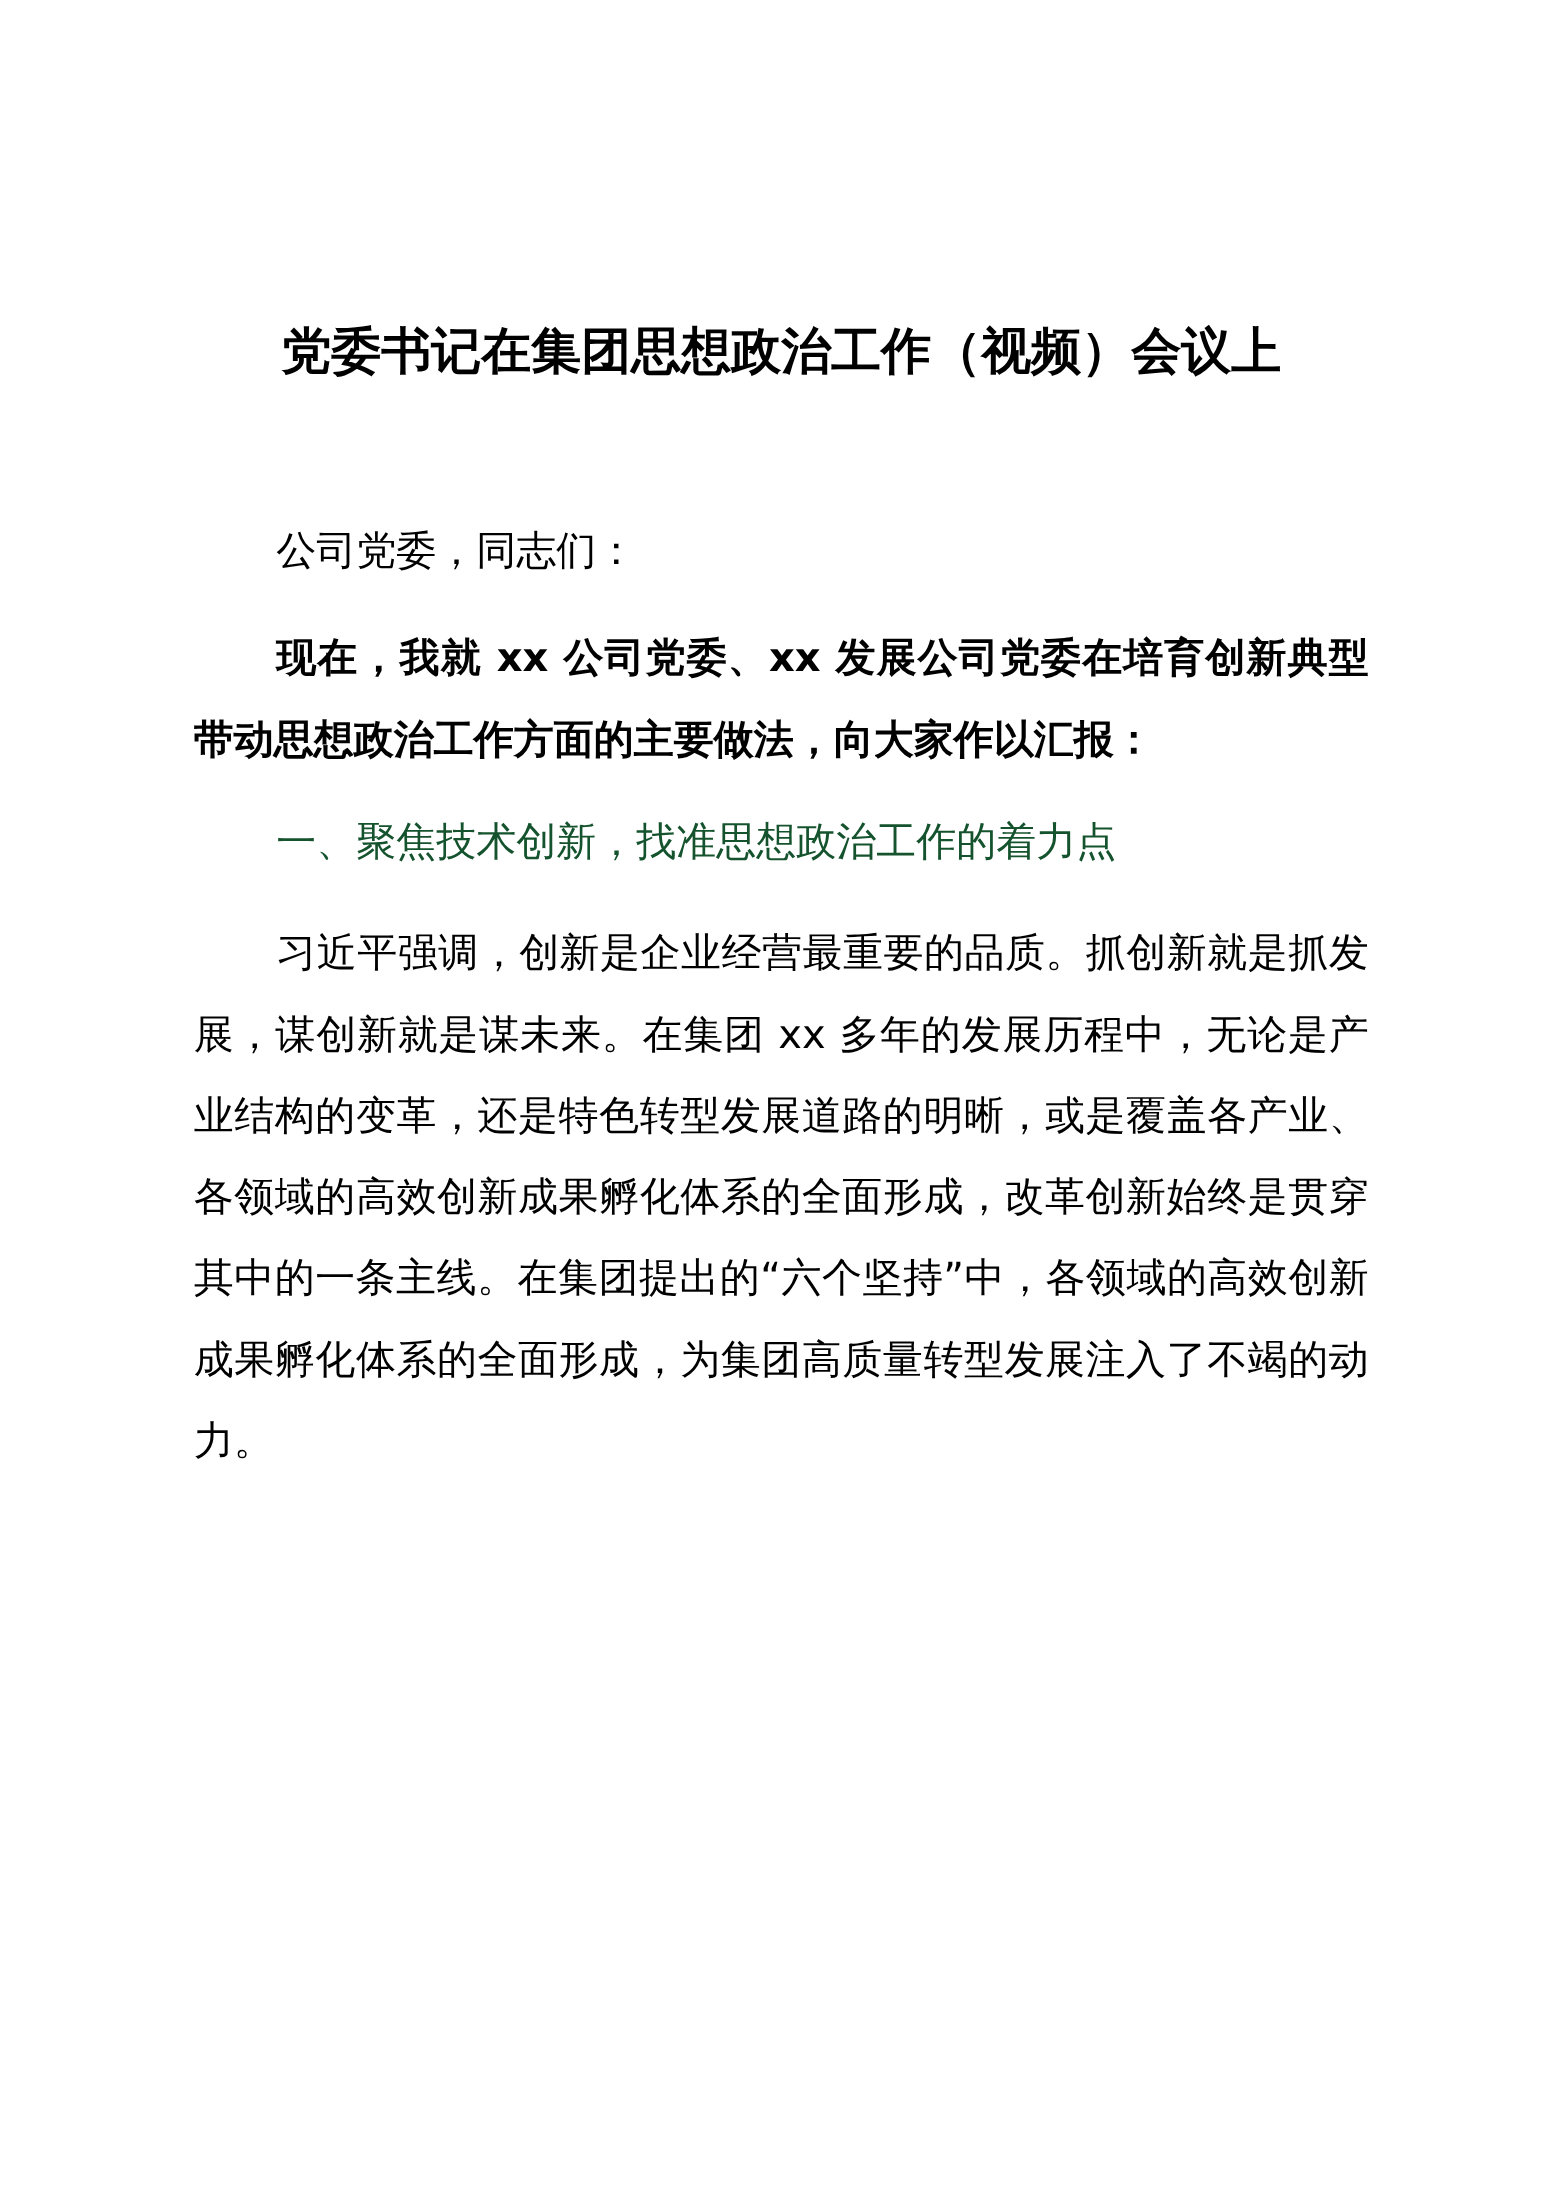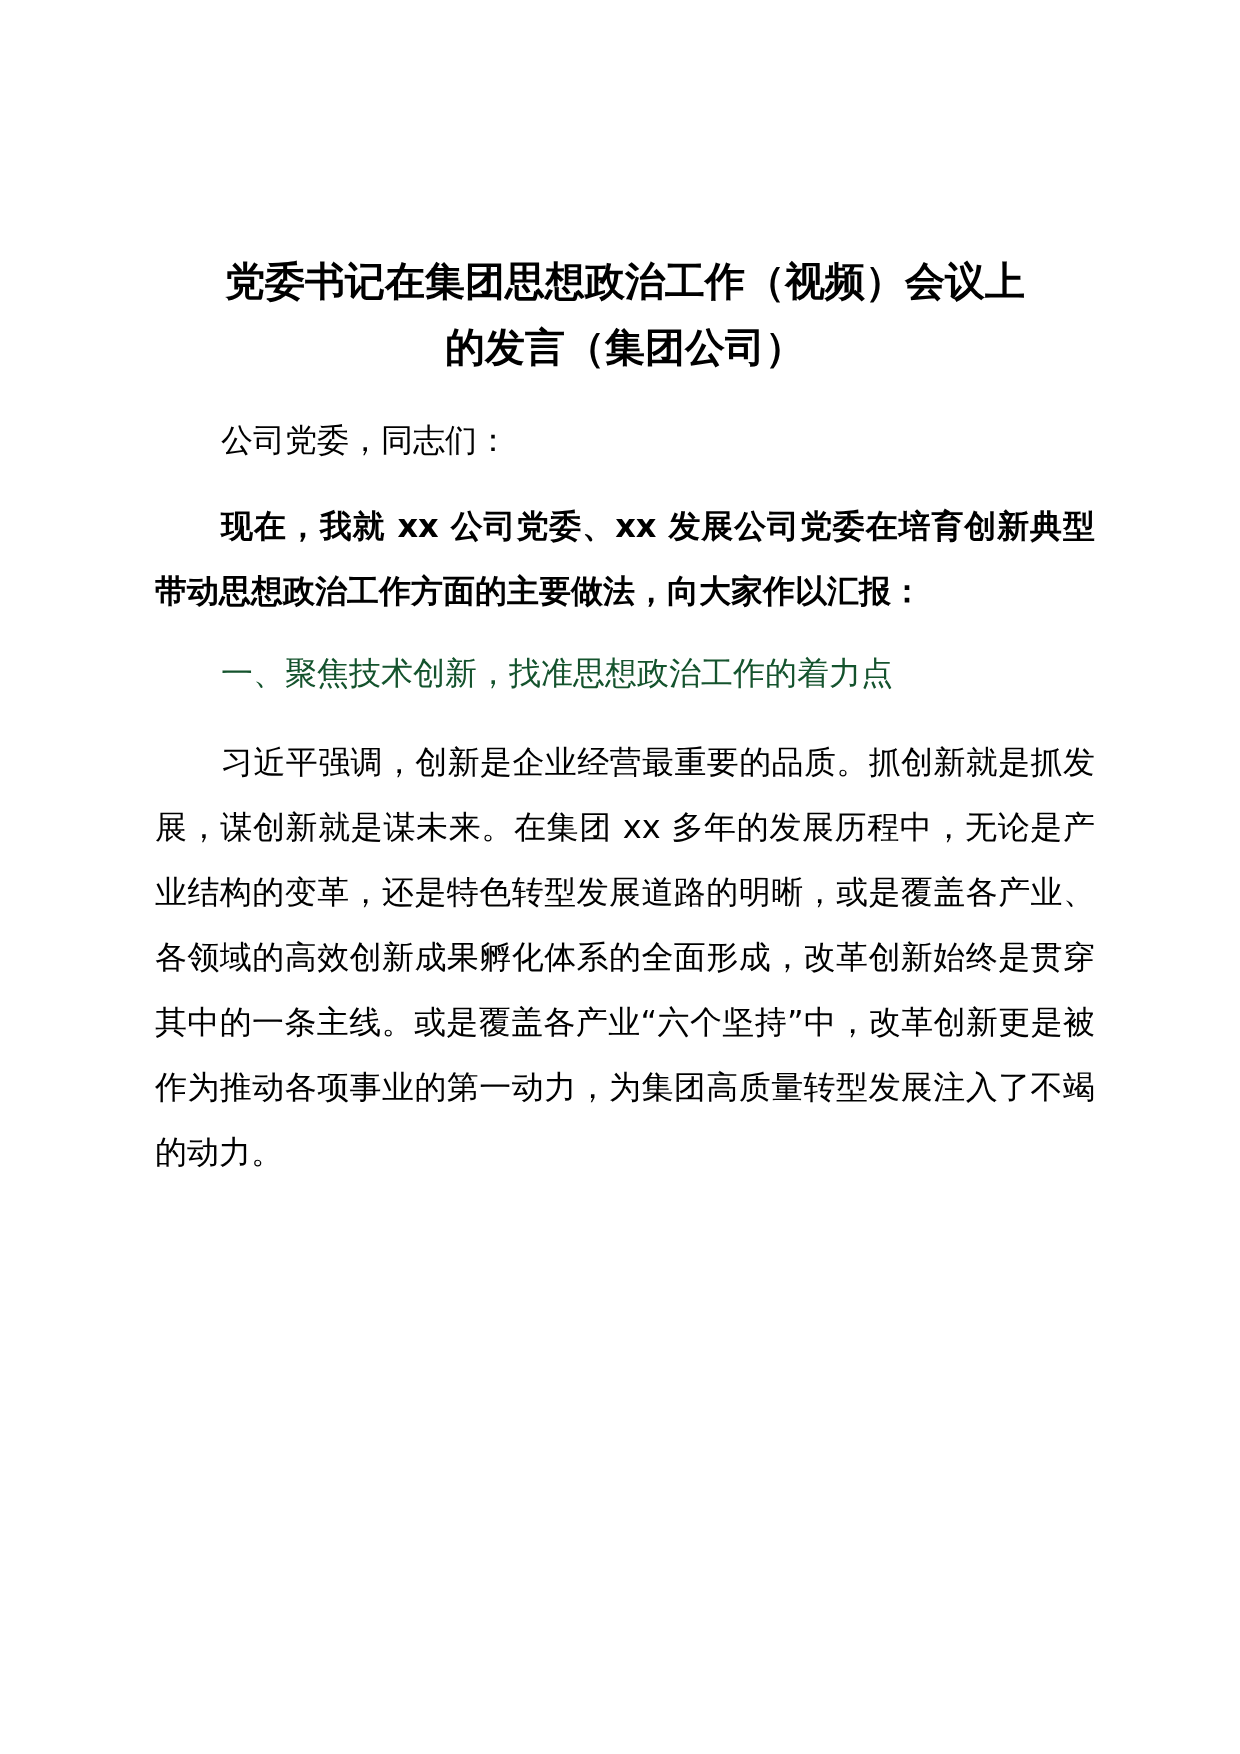--- a/index.html
+++ b/index.html
@@ -52,23 +52,22 @@
       color: #14532d;
     }
     .body-para { top: 730px; }
   </style>
 </head>
 <body>
 
 <div class="page">
   <h1 class="doc-title">
     <span>党委书记在集团思想政治工作（视频）会议上</span>
-    <span>的发言（集团公司）</span>
   </h1>
 
   <p class="para indent greeting">公司党委，同志们：</p>
 
   <p class="para indent intro">现在，我就 xx 公司党委、xx 发展公司党委在培育创新典型带动思想政治工作方面的主要做法，向大家作以汇报：</p>
 
   <p class="para indent section-heading">一、聚焦技术创新，找准思想政治工作的着力点</p>
 
-  <p class="para indent body-para">习近平强调，创新是企业经营最重要的品质。抓创新就是抓发展，谋创新就是谋未来。在集团 xx 多年的发展历程中，无论是产业结构的变革，还是特色转型发展道路的明晰，或是覆盖各产业、各领域的高效创新成果孵化体系的全面形成，改革创新始终是贯穿其中的一条主线。或是覆盖各产业“六个坚持”中，改革创新更是被作为推动各项事业的第一动力，为集团高质量转型发展注入了不竭的动力。</p>
+  <p class="para indent body-para">习近平强调，创新是企业经营最重要的品质。抓创新就是抓发展，谋创新就是谋未来。在集团 xx 多年的发展历程中，无论是产业结构的变革，还是特色转型发展道路的明晰，或是覆盖各产业、各领域的高效创新成果孵化体系的全面形成，改革创新始终是贯穿其中的一条主线。在集团提出的“六个坚持”中，各领域的高效创新成果孵化体系的全面形成，为集团高质量转型发展注入了不竭的动力。</p>
 </div>
 
 </body></html>

